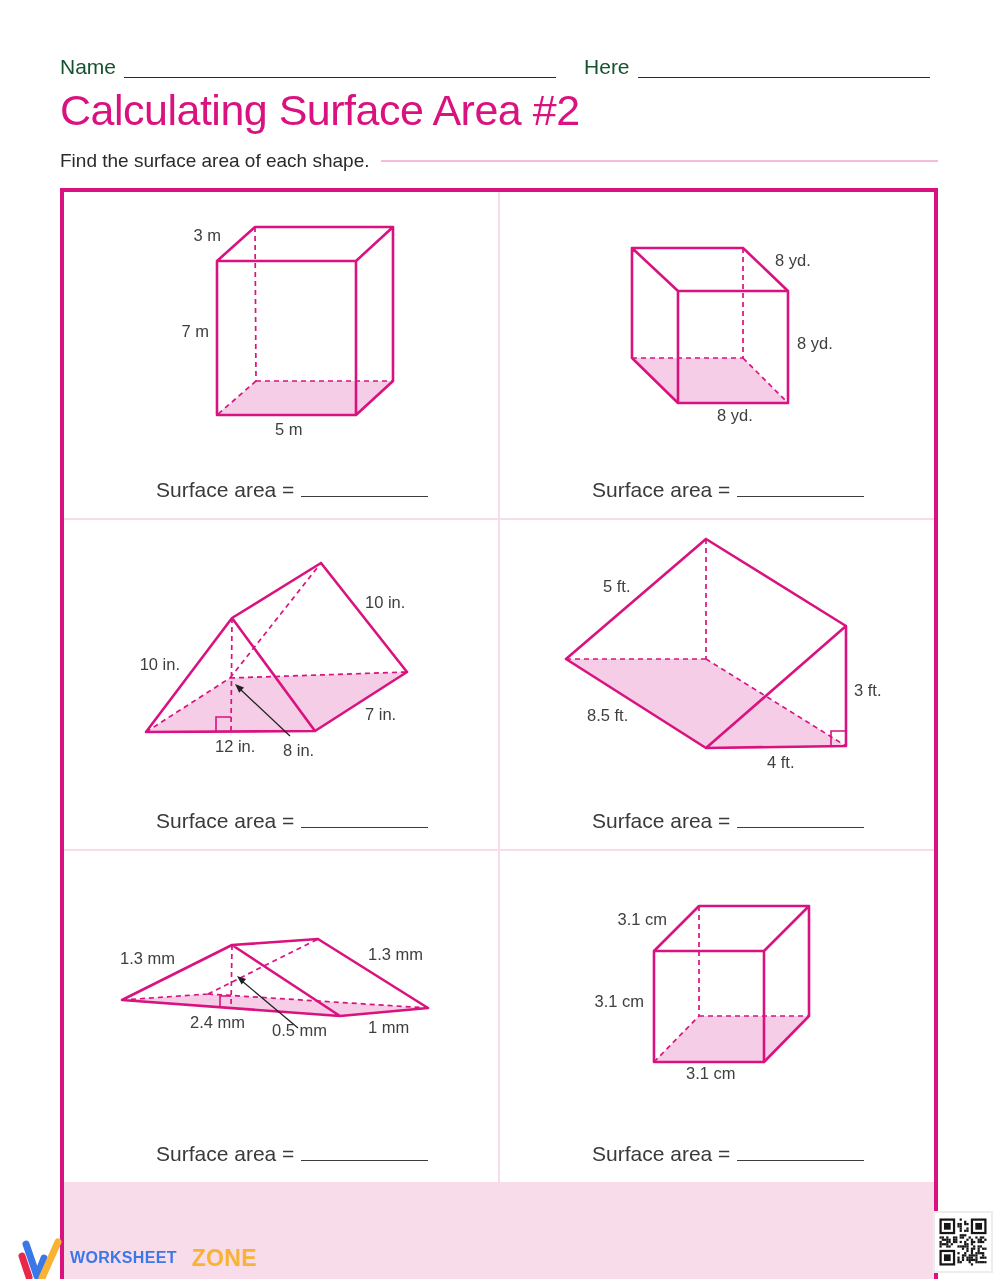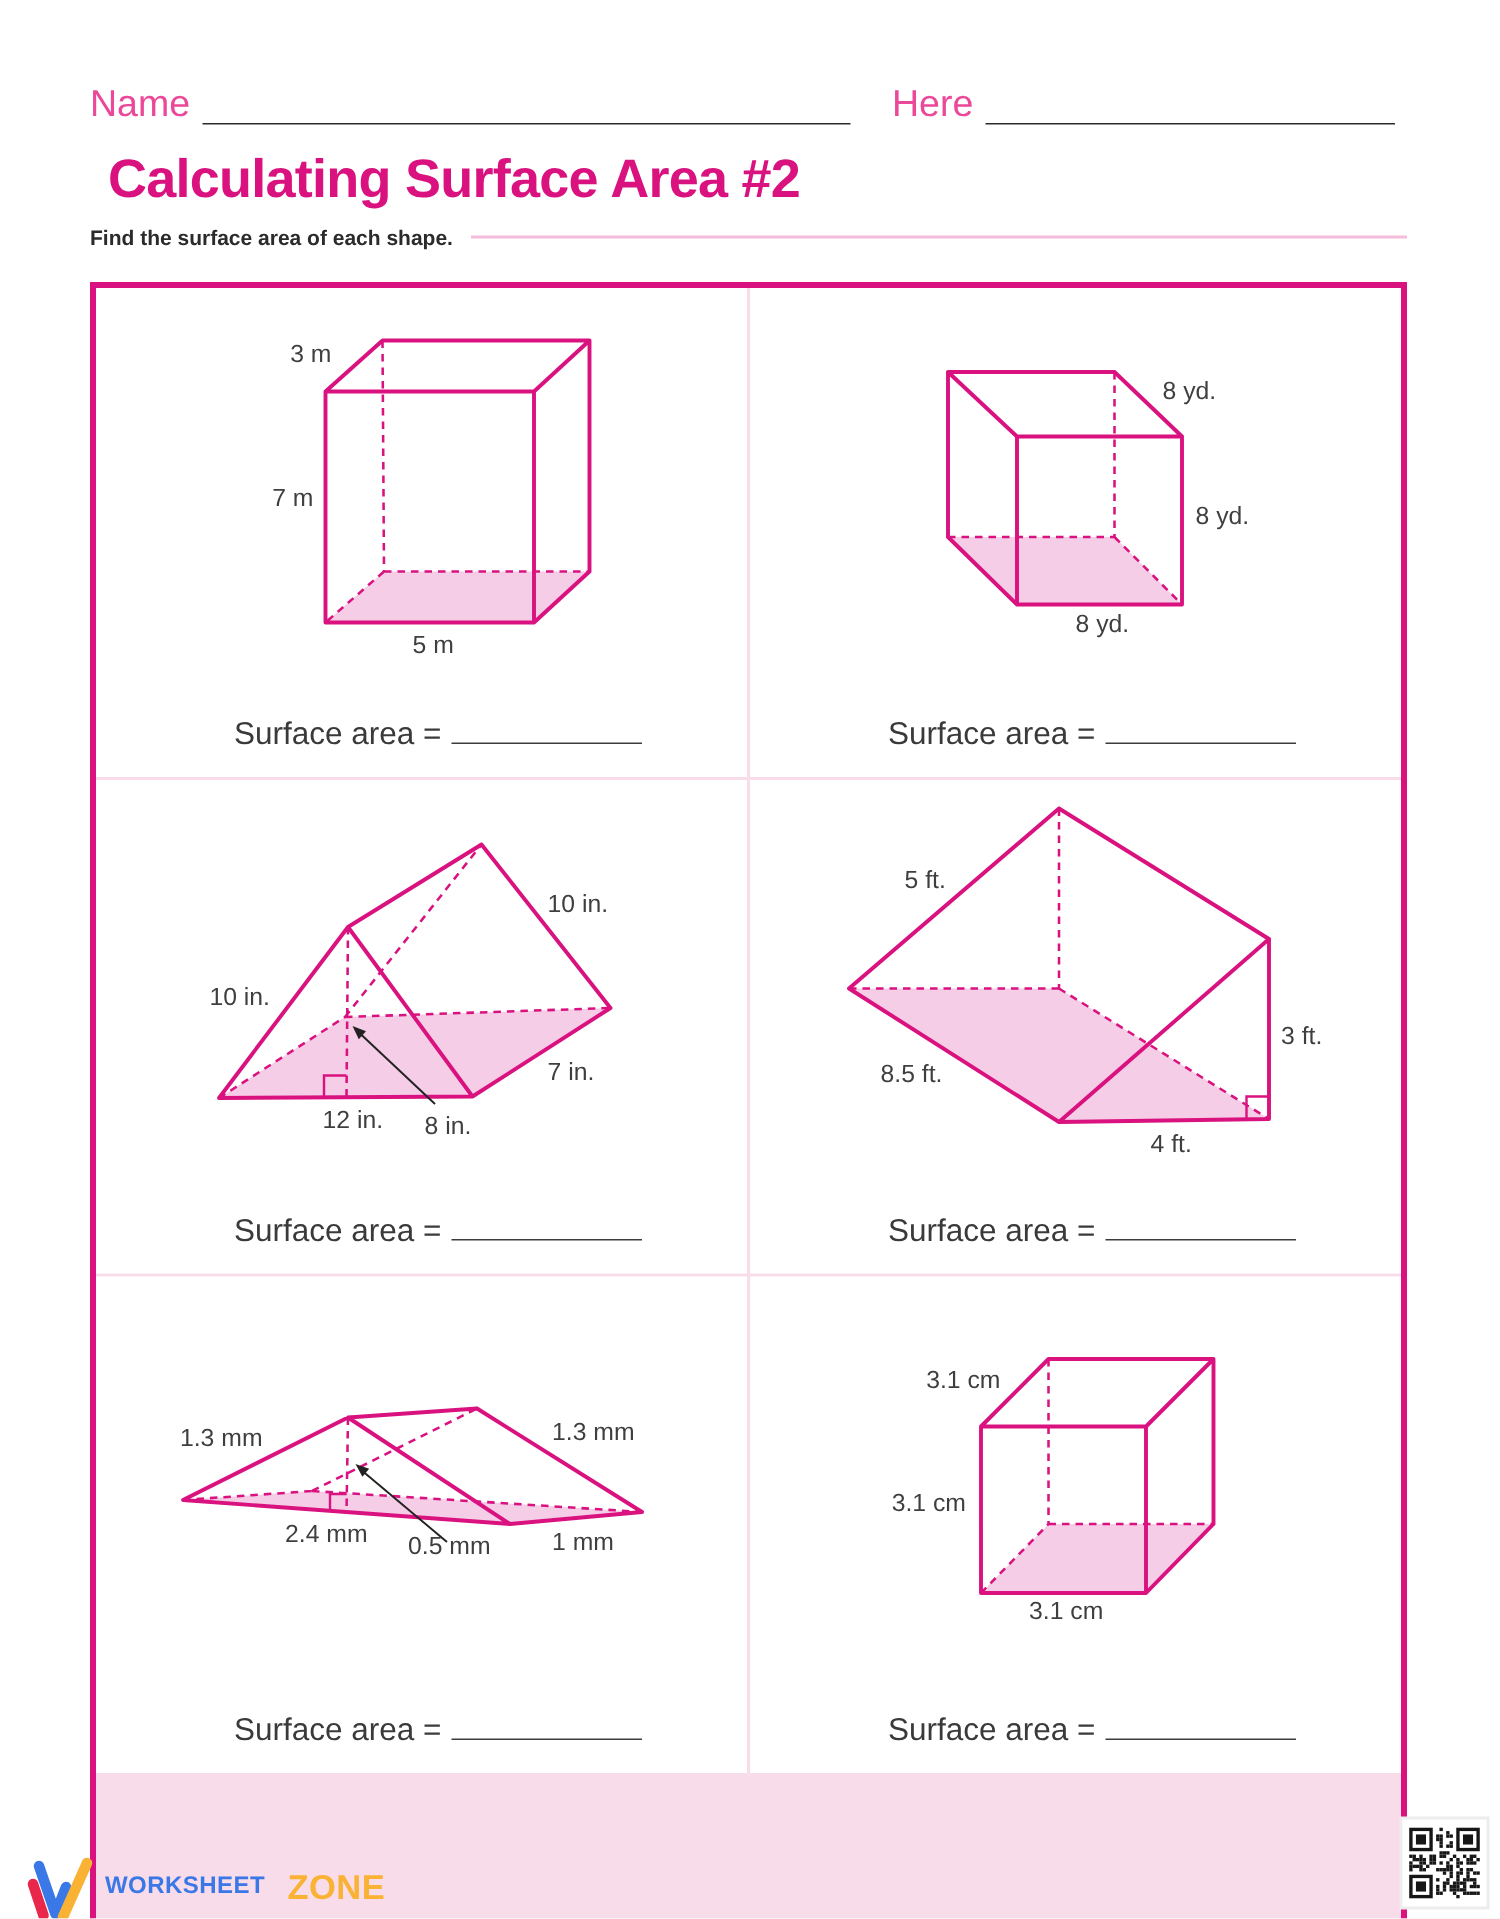--- a/index.html
+++ b/index.html
@@ -1,30 +1,30 @@
 <!DOCTYPE html>
 <html style="--accent: #d9127f; --shaded-fill: #f6cde6; --divider: #f8dcea; --rule-pink: #f5bcdb; --logo-blue: #3b78e7; --logo-yellow: #f9b234; --logo-red: #e8274b;"><head>
 <meta charset="utf-8">
 <style>
   html,body{margin:0;padding:0;background:#fff;}
   .page{position:relative;width:1000px;height:1279px;background:#fff;margin:0 auto;
         font-family:"Liberation Sans",sans-serif;overflow:hidden;}
 
   
-  .namedate{position:absolute;top:55px;left:60px;width:870px;display:flex;font-size:25px;color:#ec4899;}
+  .namedate{position:absolute;top:55px;left:60px;width:870px;display:flex;font-size:21px;color:#14532d;}
   .namedate .lbl{flex:none;padding-bottom:2px;}
   .wline{border-bottom:1.8px solid #2b2b2b;align-self:flex-end;margin:0 0 3px 8px;height:0;}
   .wline.name{width:432px;margin-right:28px;}
   .wline.date{flex:1;}
 
-  .title{position:absolute;top:86px;left:60px;margin:12px;font-size:36px;font-weight:bold;
+  .title{position:absolute;top:86px;left:60px;margin:0;font-size:43px;font-weight:normal;
          letter-spacing:-0.5px;color:var(--accent,#d6227f);}
 
   .instr{position:absolute;top:150px;left:60px;width:878px;display:flex;align-items:center;}
-  .instr .txt{font-size:14px;font-weight:bold;color:#2b2b2b;flex:none;}
+  .instr .txt{font-size:19px;font-weight:normal;color:#2b2b2b;flex:none;}
   .instr .rule{flex:1;height:2px;background:var(--rule-pink,#f5bcdb);margin-left:12px;}
 
   
   .grid{position:absolute;top:188px;left:60px;width:878px;height:1164px;box-sizing:border-box;
         border:4px solid var(--accent,#d90e7f);display:grid;
         grid-template-columns:434px 434px;grid-template-rows:326px 329px 331px;
         gap:2px;background:var(--divider,#f8dcea);}
   .cell{position:relative;background:#fff;}
   .cell svg.fig{position:absolute;left:0;top:0;width:100%;height:100%;}
 

